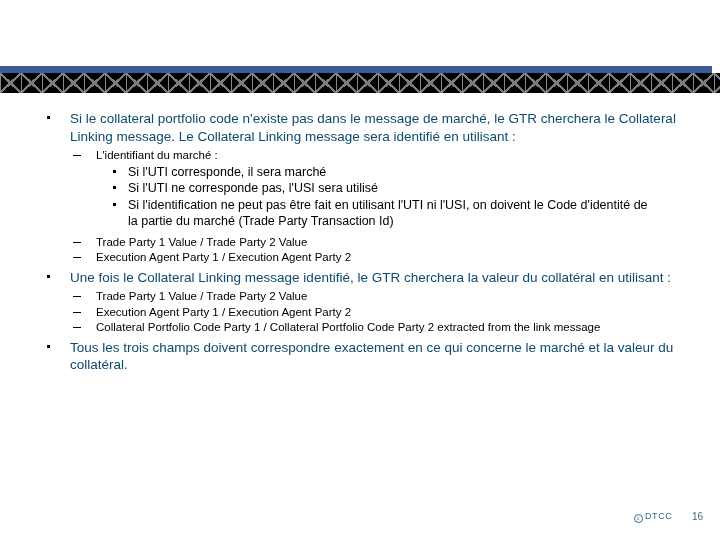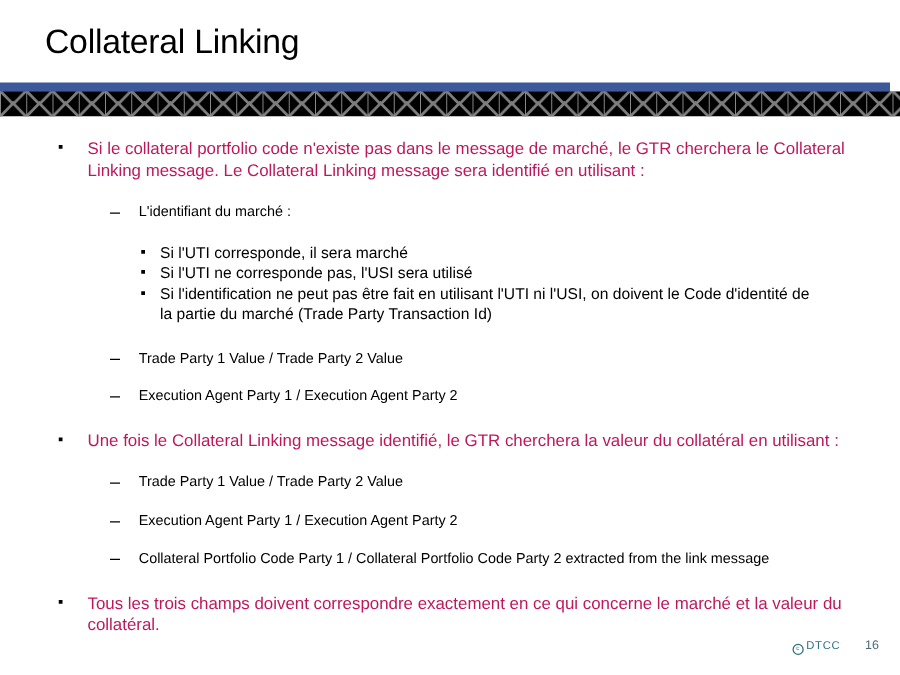--- a/index.html
+++ b/index.html
@@ -58,28 +58,28 @@
     left:0;top:110px;
     width:720px;
   }
   .row{position:relative;display:block;}
 
   .lvl1{
     margin:0;
     padding:0 40px 0 70px;
     font-size:13.5px;
     line-height:17.5px;
-    color:#be185d;
+    color:#0c4a6e;
   }
   .lvl1 .mk{
     position:absolute;left:47px;top:6px;
     width:3px;height:3px;background:#000;
   }
   .lvl2{
-    margin:15px;
+    margin:0;
     padding:0 40px 0 96px;
     font-size:11.5px;
     line-height:15.5px;
     color:#000;
   }
   .lvl2 .mk{
     position:absolute;left:73px;top:7px;
     width:8px;height:1px;background:#000;
   }
   .lvl3{
@@ -123,21 +123,20 @@
     left:692px;top:511px;
     font-size:10px;
     color:#4a6a78;
   }
 </style>
 </head>
 <body>
 
 <div class="slide">
 
-  <div class="title">Collateral Linking</div>
 
   <div class="band">
     <div class="band-blue"></div>
     <div class="band-truss"></div>
     <div class="band-cap"></div>
   </div>
 
   <div class="body">
 
     <div class="row lvl1">

